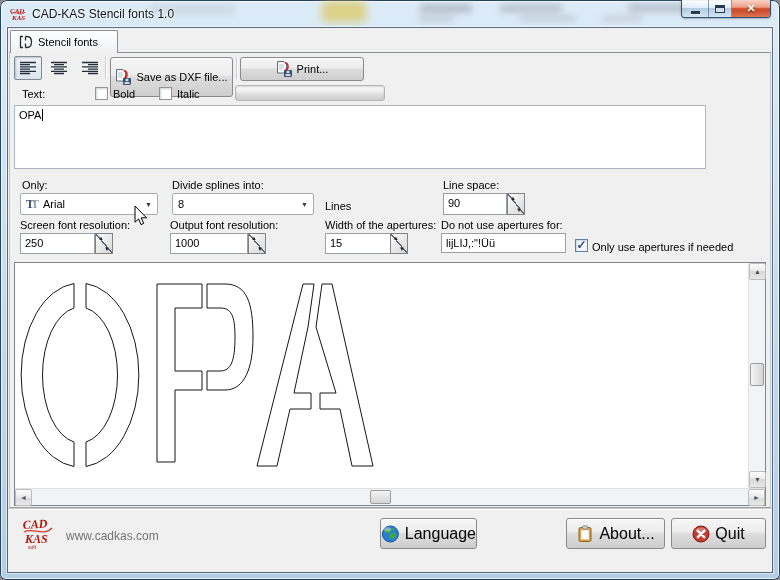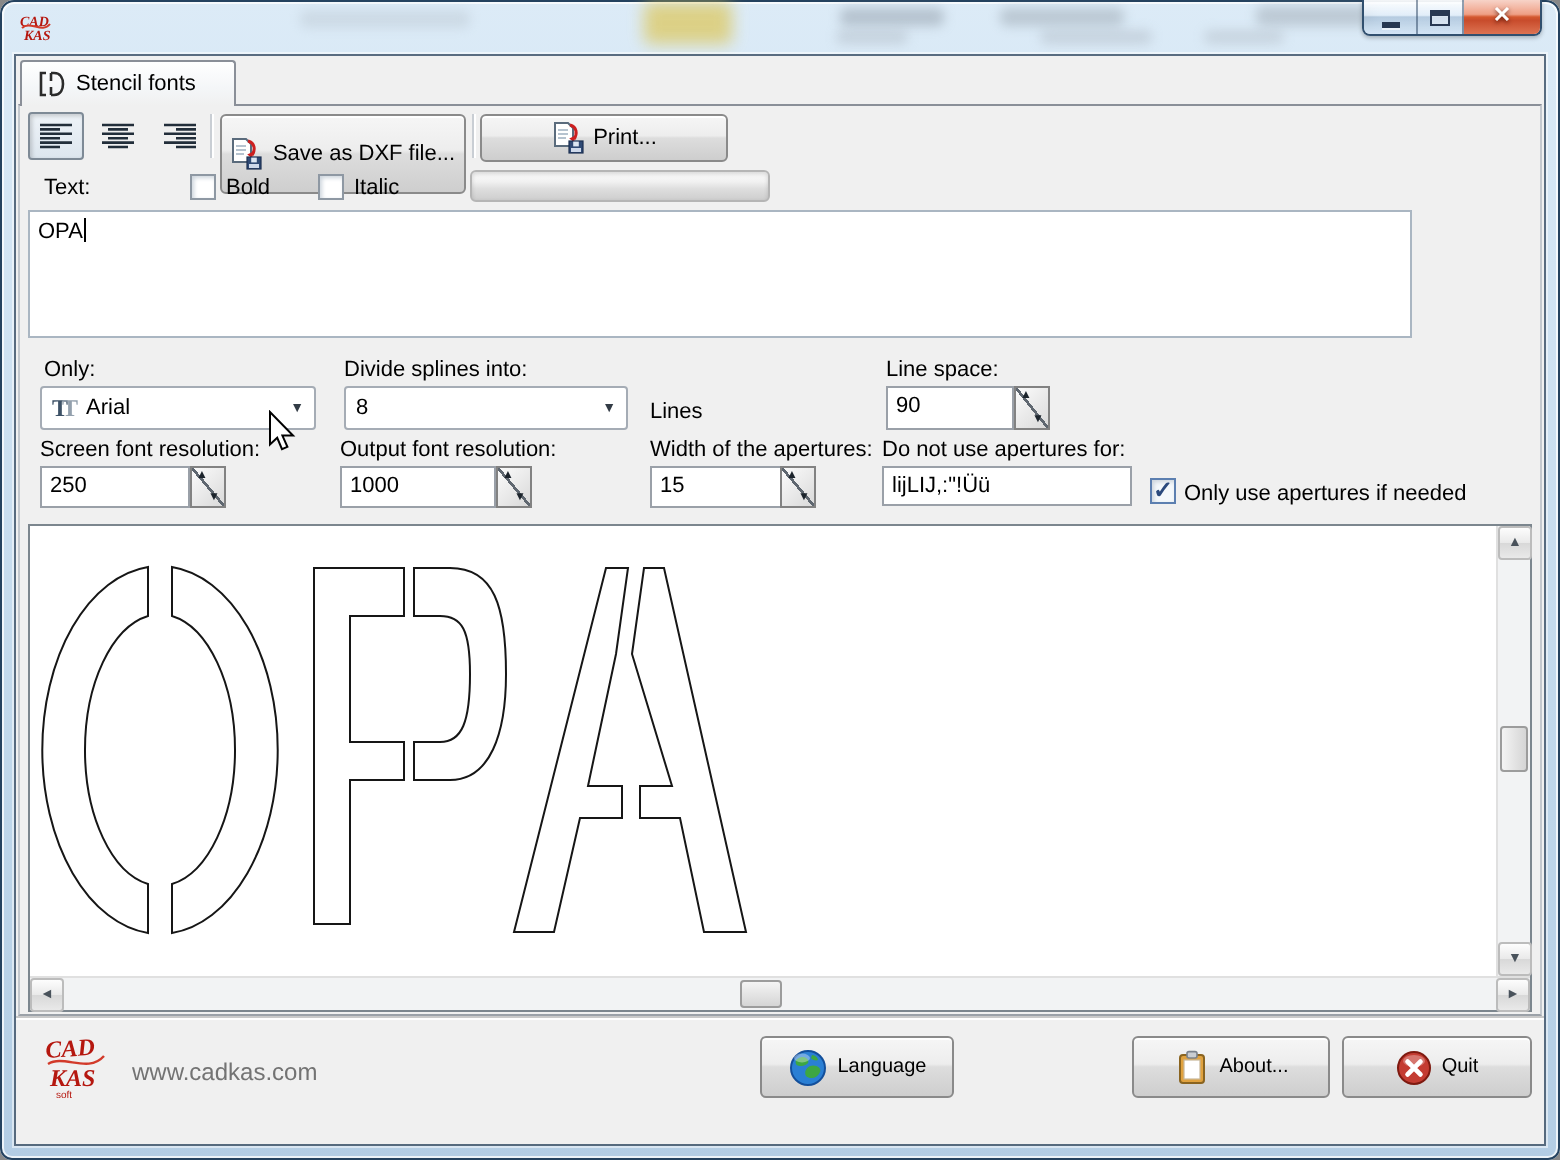--- a/index.html
+++ b/index.html
@@ -96,21 +96,21 @@
         font-size:7px;color:#49525b;border:1px solid #bcbcbc;border-radius:2px;
         background:linear-gradient(180deg,#fdfdfd,#e9e9e9 50%,#d8d8d8 50%,#e9e9e9);}
   .thumb{position:absolute;border:1px solid #9c9c9c;border-radius:2px;}
   .thumb.v{left:1px;width:14px;background:linear-gradient(90deg,#f4f4f4,#d5d5d5);}
   .thumb.h{top:1px;height:14px;background:linear-gradient(180deg,#f4f4f4,#d5d5d5);}
 
   
   .footer{position:absolute;left:8px;top:509px;width:764px;height:63px;z-index:4;background:#f0f0f0;
           border-top:1px solid #fff;box-shadow:0 -1px 0 #c9c9c9;}
   .site{position:absolute;left:58px;top:19px;font-size:12px;color:#737373;}
-  .fbtn{height:31px;top:8px;font-size:10px;}
+  .fbtn{height:31px;top:8px;font-size:16px;}
 
   .cursor{position:absolute;left:134px;top:205px;z-index:99;pointer-events:none;}
 </style>
 </head>
 <body>
 
 <div id="window">
 
   <div class="titlebar">
     <div class="smudge" style="left:150px;top:5px;width:85px;height:9px;background:#aab4bd;opacity:.3;filter:blur(3px);"></div>
@@ -120,20 +120,21 @@
     <div class="smudge" style="left:628px;top:3px;width:58px;height:10px;background:#97a1ab;opacity:.45;filter:blur(3px);"></div>
     <div class="smudge" style="left:418px;top:15px;width:36px;height:7px;background:#a5aeb8;opacity:.4;filter:blur(3px);"></div>
     <div class="smudge" style="left:520px;top:15px;width:56px;height:7px;background:#a5aeb8;opacity:.4;filter:blur(3px);"></div>
     <div class="smudge" style="left:602px;top:15px;width:40px;height:7px;background:#aab3bc;opacity:.4;filter:blur(3px);"></div>
 
     <svg class="app-icon" width="16" height="16" viewBox="0 0 16 16">
       <text x="0" y="7" font-size="7" font-weight="bold" font-style="italic" font-family="Liberation Serif,serif" fill="#b5170f">CAD</text>
       <text x="2" y="14" font-size="7" font-weight="bold" font-style="italic" font-family="Liberation Serif,serif" fill="#b5170f">KAS</text>
       <path d="M1,8 C5,4 11,11 15,6" stroke="#d23a2a" stroke-width="1" fill="none"></path>
     </svg>
+    <span class="title">CAD-KAS Stencil fonts 1.0</span>
 
     <div class="winbtns">
       <div class="winbtn min">
           <span class="min-glyph"></span>
         </div>
       <div class="winbtn max">
           <span class="max-glyph"></span>
         </div>
       <div class="winbtn close">
           <span class="close-glyph">✕</span>

